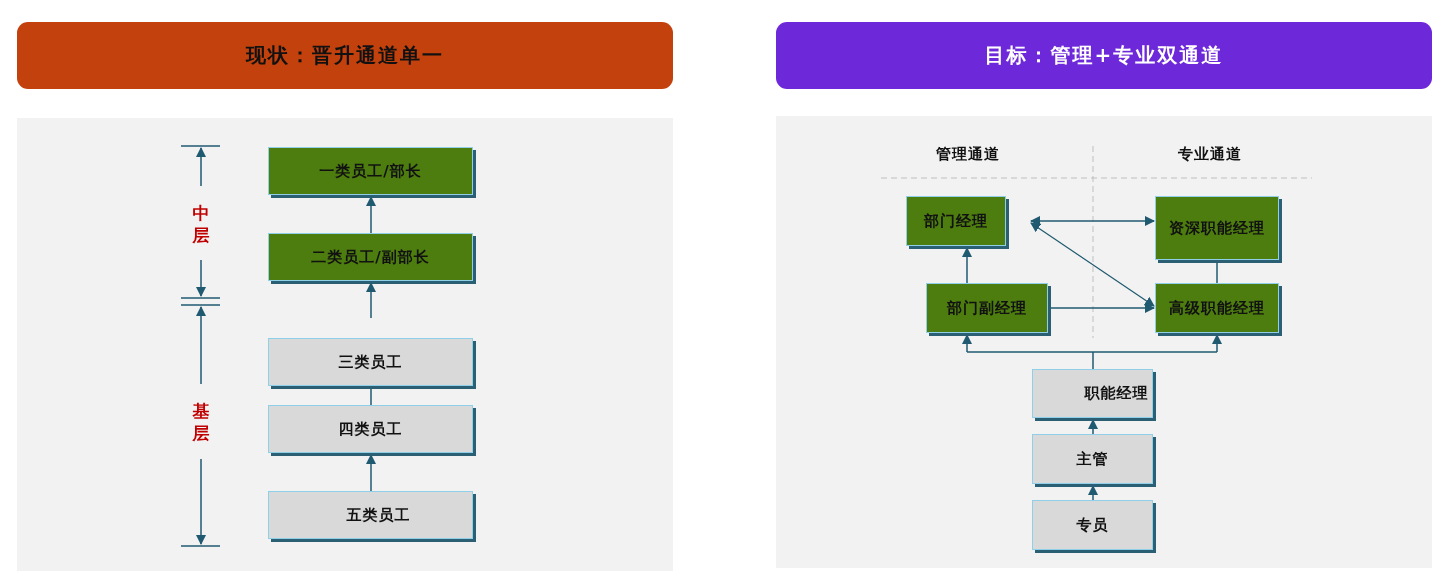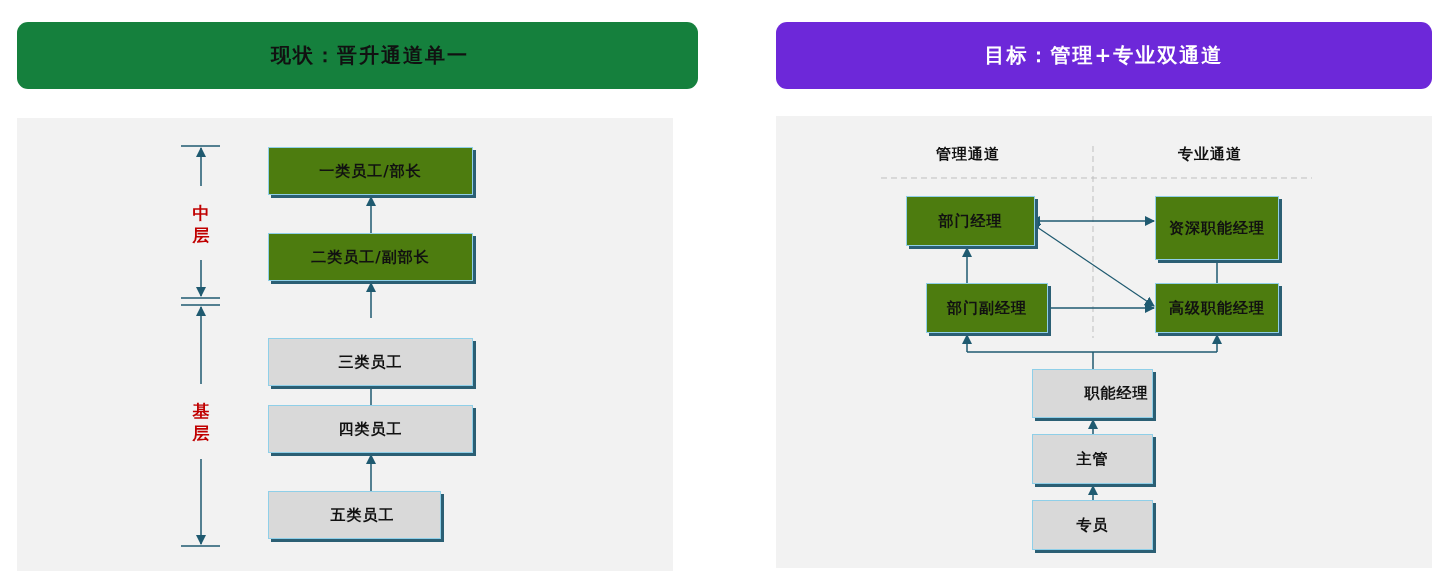--- a/index.html
+++ b/index.html
@@ -1,21 +1,21 @@
 <!DOCTYPE html>
 <html><head>
 <meta charset="utf-8">
 <style>
   html, body { margin:0; padding:0; background:#ffffff; }
   body { width:1449px; height:586px; position:relative; overflow:hidden;
          font-family:"DejaVu Serif","Liberation Serif",serif; }
   .title-bar { position:absolute; top:22px; height:67px; border-radius:11px;
                display:flex; align-items:center; justify-content:center;
                font-size:20px; font-weight:bold; letter-spacing:2px; }
-  .title-left { left:17px; width:656px; background:#15803d; color:#111;padding-left:25px; }
+  .title-left { left:17px; width:656px; background:#c2410c; color:#111; }
   .title-right { left:776px; width:656px; background:#6d28d9; color:#ffffff; }
   .panel { position:absolute; background:#f2f2f2; }
   .panel-left { left:17px; top:118px; width:656px; height:453px; }
   .panel-right { left:776px; top:116px; width:656px; height:452px; }
   .box { position:absolute; box-sizing:border-box; border:1px solid #8fcfe8;
          display:flex; align-items:center; justify-content:center;
          font-size:15px; font-weight:bold; color:#111; letter-spacing:1px;
          box-shadow:3px 3px 0 #2b5f74; }
   .box.blue { background:#4d7c0f; }
   .box.gray { background:#d9d9d9; }
@@ -92,24 +92,24 @@
   </div>
 <div class="tier-label" style="left:189px; top:400px;">
     <div>基</div>
     <div>层</div>
   </div>
 
 <div class="box blue" style="left:268px; top:147px; width:205px; height:48px;">一类员工/部长</div>
 <div class="box blue" style="left:268px; top:233px; width:205px; height:48px;">二类员工/副部长</div>
 <div class="box gray" style="left:268px; top:318px; width:205px; height:48px;margin-top:20px;">三类员工</div>
 <div class="box gray" style="left:268px; top:405px; width:205px; height:48px;">四类员工</div>
-<div class="box gray" style="left:268px; top:491px; width:173px; height:48px;padding-left:16px;">五类员工</div>
+<div class="box gray" style="left:268px; top:491px; width:205px; height:48px;padding-left:16px;">五类员工</div>
 
 <div class="lane-label" style="left:936px; top:145px;">管理通道</div>
 <div class="lane-label" style="left:1178px; top:145px;">专业通道</div>
 
-<div class="box blue" style="left:906px; top:196px; width:129px; height:50px;">部门经理</div>
+<div class="box blue" style="left:906px; top:196px; width:100px; height:50px;">部门经理</div>
 <div class="box blue" style="left:1155px; top:196px; width:124px; height:64px;">资深职能经理</div>
 <div class="box blue" style="left:906px; top:283px; width:122px; height:50px;margin-left:20px;">部门副经理</div>
 <div class="box blue" style="left:1155px; top:283px; width:124px; height:50px;">高级职能经理</div>
 <div class="box gray" style="left:1032px; top:369px; width:121px; height:49px;padding-left:48px;">职能经理</div>
 <div class="box gray" style="left:1032px; top:434px; width:121px; height:50px;">主管</div>
 <div class="box gray" style="left:1032px; top:500px; width:121px; height:50px;">专员</div>
 
 </body></html>

